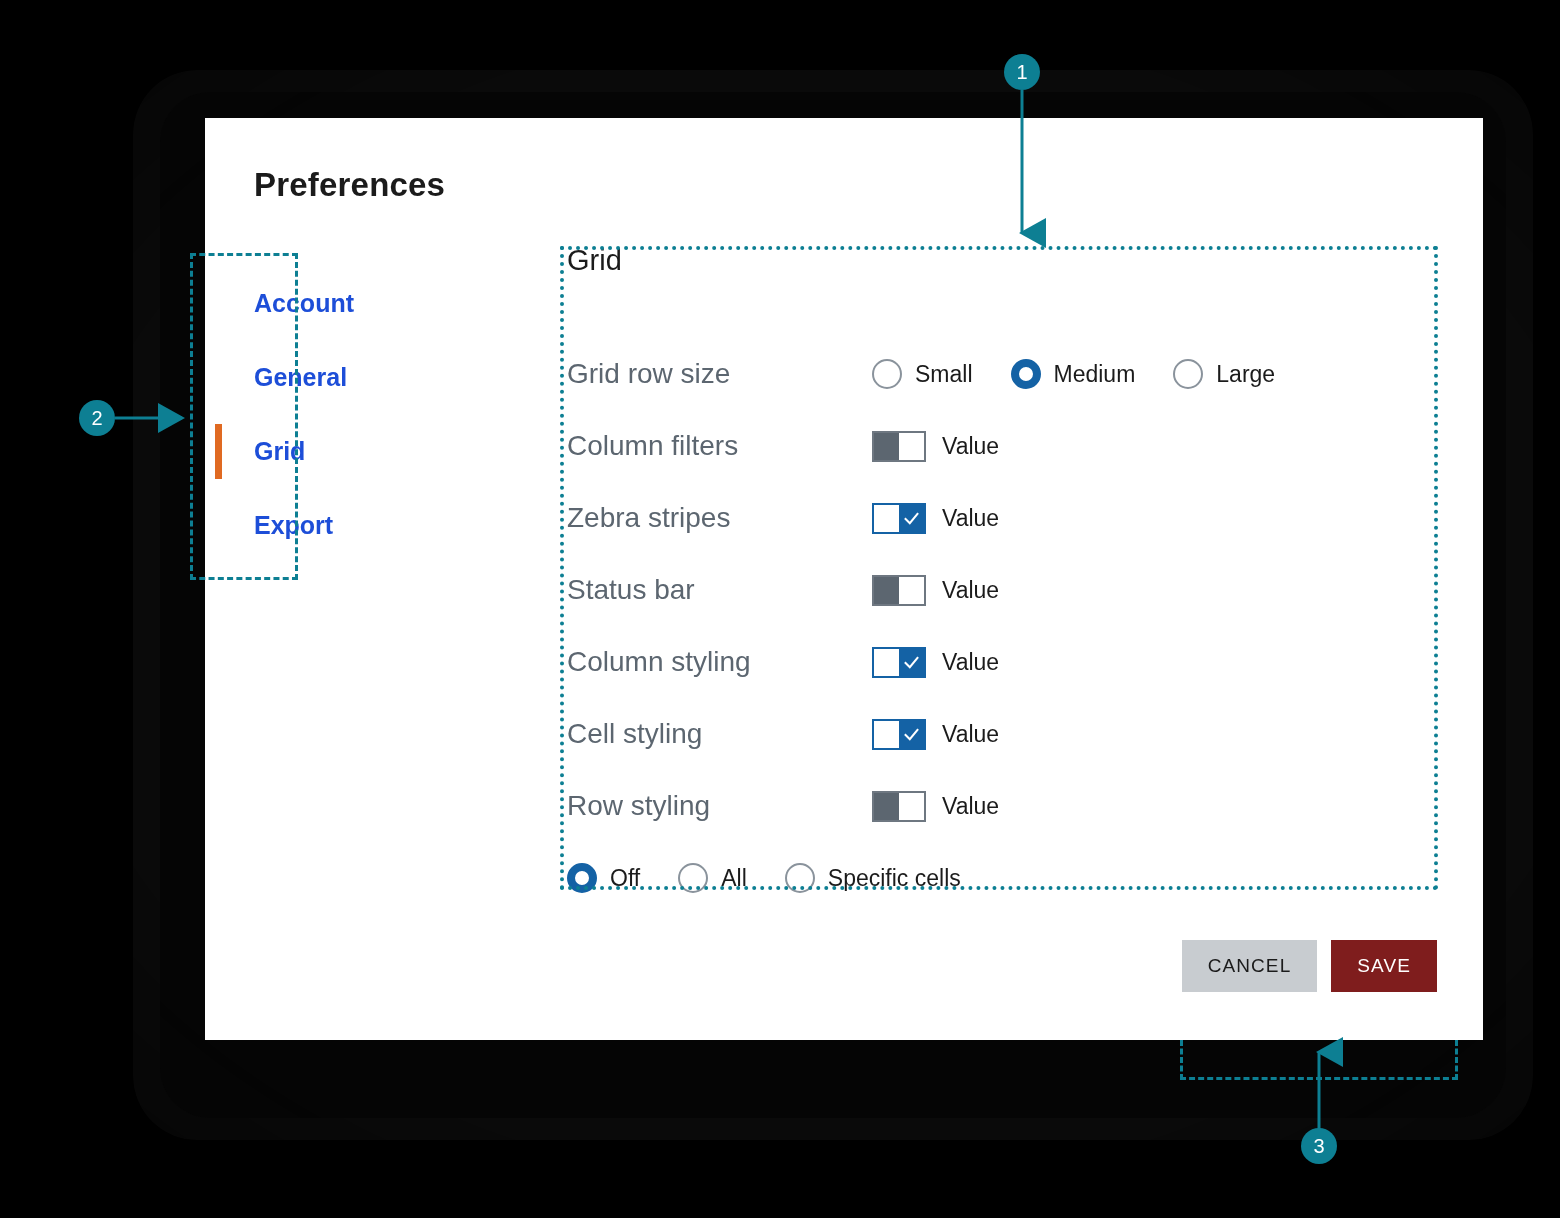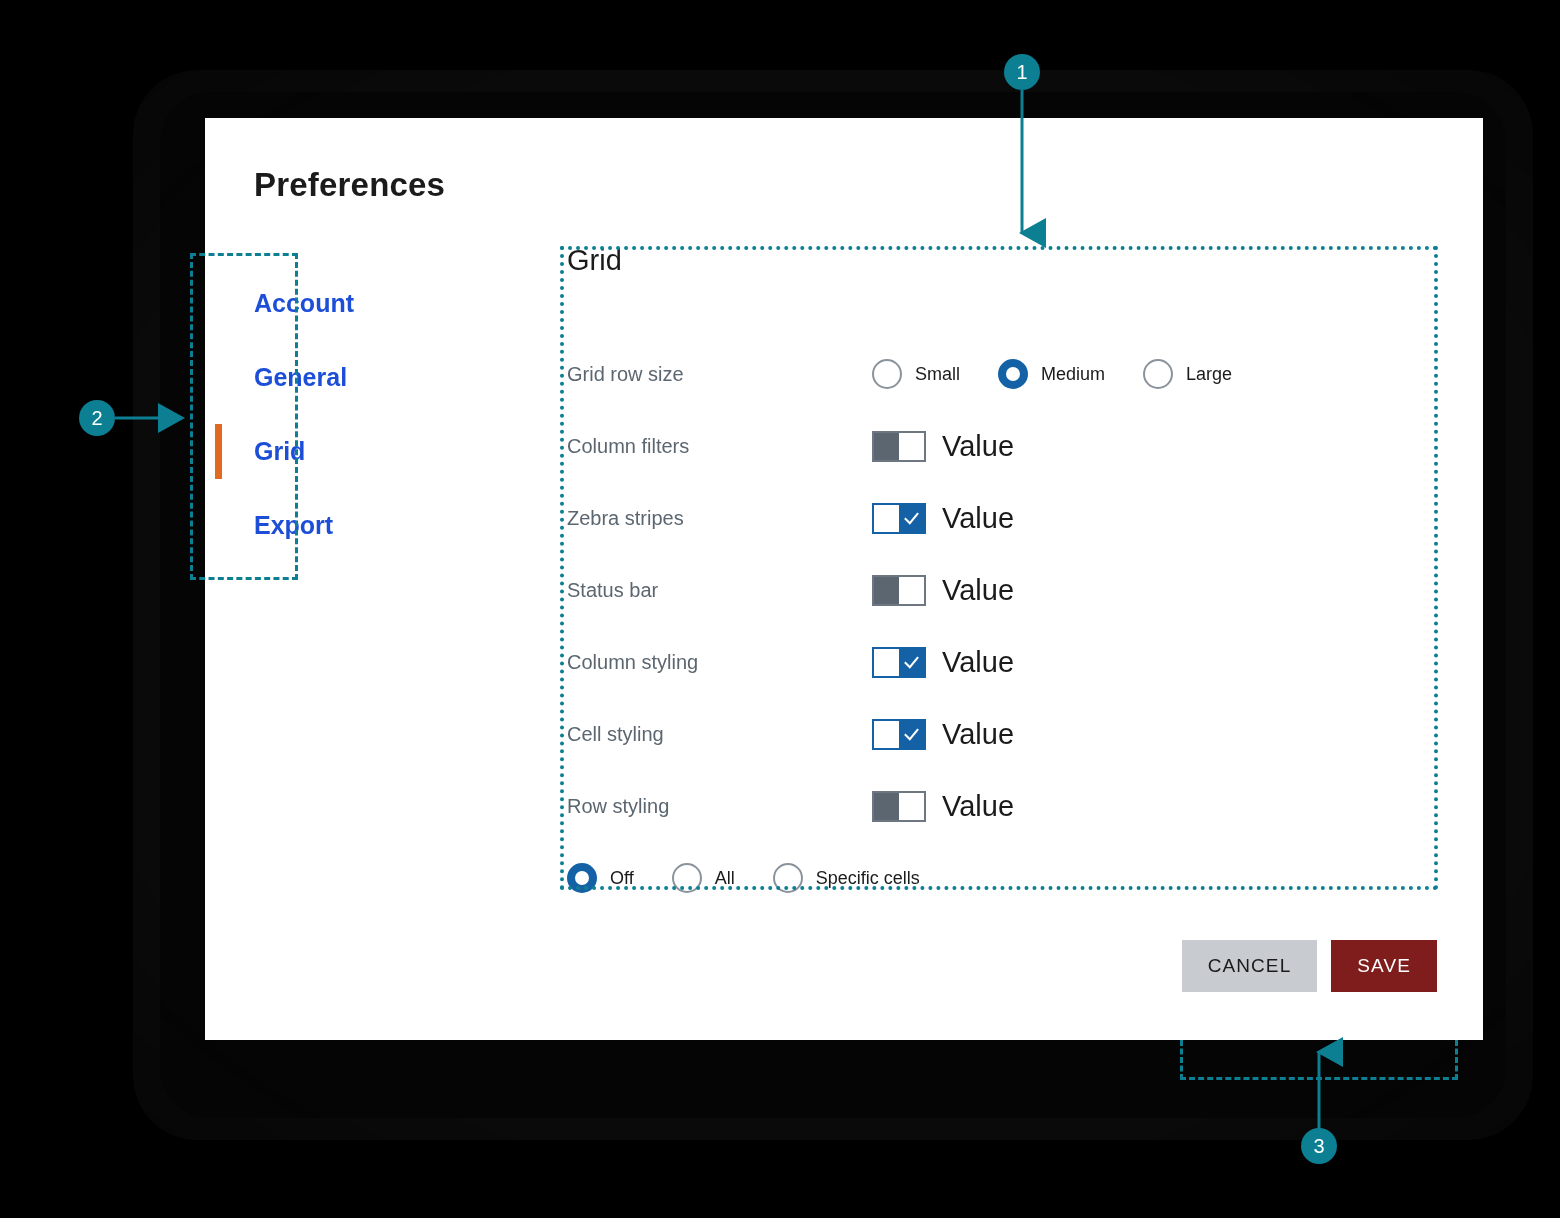--- a/index.html
+++ b/index.html
@@ -111,21 +111,21 @@
   .setting-row {
     position: absolute;
     left: 5px;
     width: 870px;
     height: 72px;
     display: flex;
     align-items: center;
   }
   .setting-label {
     width: 305px;
-    font-size: 20px;
+    font-size: 28px;
     color: #5c6670;
     flex: 0 0 305px;
   }
   .control-area {
     display: flex;
     align-items: center;
   }
 
   
   .radio-group { display: flex; align-items: center; }
@@ -143,21 +143,21 @@
     background: #ffffff;
     box-sizing: border-box;
     flex: 0 0 30px;
   }
   .radio-opt.selected .radio-mark {
     border: 8px solid #1462a5;
     background: #ffffff;
   }
   .radio-text {
     margin-left: 13px;
-    font-size: 18px;
+    font-size: 23px;
     color: #1b1b1b;
     white-space: nowrap;
   }
 
   
   .toggle {
     width: 54px;
     height: 31px;
     box-sizing: border-box;
     background: #ffffff;
@@ -182,21 +182,21 @@
   }
   .toggle.off .toggle-knob { background: #5c6670; }
   .toggle.on .toggle-knob { background: #1462a5; }
   .toggle-check {
     width: 17px;
     height: 17px;
     display: block;
   }
   .toggle-value {
     margin-left: 16px;
-    font-size: 29px;
+    font-size: 23px;
     color: #1b1b1b;
   }
 
   
   #footer-buttons {
     position: absolute;
     right: 46px;
     top: 822px;
     display: flex;
     align-items: center;

